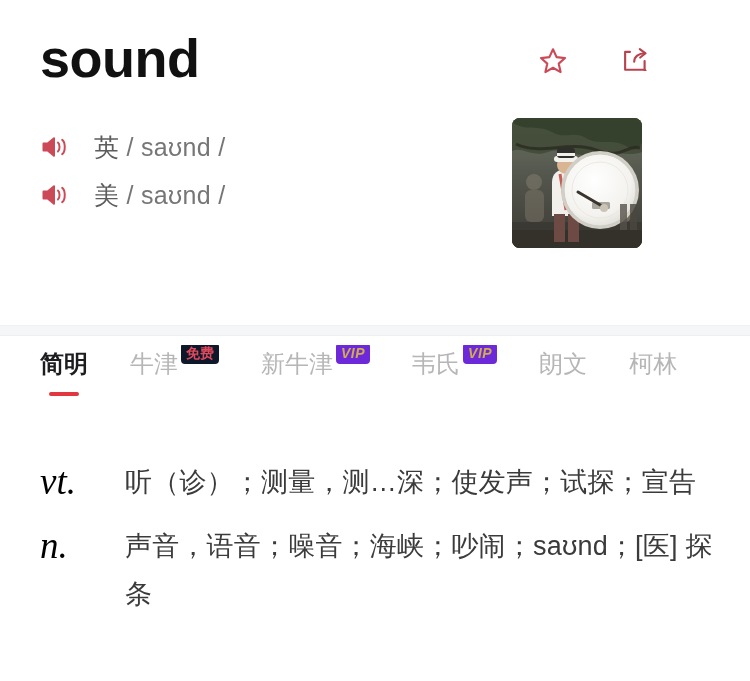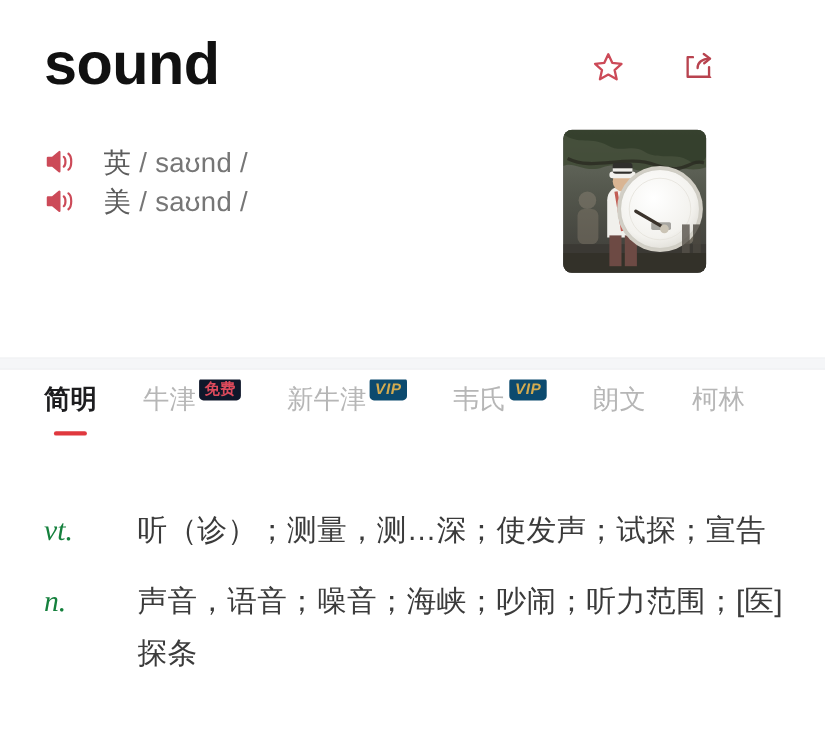--- a/index.html
+++ b/index.html
@@ -49,21 +49,21 @@
     background: #4a4a46;
   }
   .thumb svg { display: block; width: 130px; height: 130px; }
 
   
   .phonetics {
     position: absolute;
     left: 40px; top: 131px;
     display: flex;
     flex-direction: column;
-    gap: 4px;
+    gap: 16px;
   }
   .ph-row {
     display: flex;
     align-items: center;
     height: 32px;
     cursor: pointer;
   }
   .spk { width: 32px; height: 28px; flex: none; display:flex; align-items:center; }
   .spk svg { display: block; }
   .ph-text {
@@ -134,42 +134,42 @@
   .badge {
     margin-left: 3px;
     margin-top: -2px;
     font-size: 14px;
     line-height: 1;
     padding: 3px 5px 4px;
     border-radius: 4px;
     font-weight: 700;
   }
   .badge.free { background: #0f172a; color: #dd4a5c; }
-  .badge.vip  { background: #0c4a6e; color: #d3ab50; font-style: italic; letter-spacing: 0.5px; }
+  .badge.vip  { background: #6d28d9; color: #d3ab50; font-style: italic; letter-spacing: 0.5px; }
 
   
   .defs {
     position: absolute;
     left: 0; top: 458px;
     width: 750px;
     padding-left: 40px;
     padding-right: 32px;
   }
   .def-row {
     display: flex;
     align-items: flex-start;
     margin-bottom: 16px;
   }
   .pos {
     flex: none;
     width: 85px;
     font-family: "Liberation Serif", "DejaVu Serif", serif;
     font-style: italic;
-    font-size: 27px;
-    color: #15803d;
+    font-size: 37px;
+    color: #000000;
     line-height: 48px;
   }
   .meaning {
     flex: 1;
     font-size: 27px;
     color: #3b3b3b;
     line-height: 48px;
     letter-spacing: 0.2px;
   }
 </style>
@@ -323,18 +323,18 @@
 
   <div class="defs">
 
     <div class="def-row">
       <div class="pos">vt.</div>
       <div class="meaning">听（诊）；测量，测…深；使发声；试探；宣告</div>
     </div>
 
     <div class="def-row">
       <div class="pos">n.</div>
-      <div class="meaning">声音，语音；噪音；海峡；吵闹；听力范围；[医] 探条</div>
+      <div class="meaning">声音，语音；噪音；海峡；吵闹；saʊnd；[医] 探条</div>
     </div>
 
   </div>
 
 </div>
 
 </body></html>

